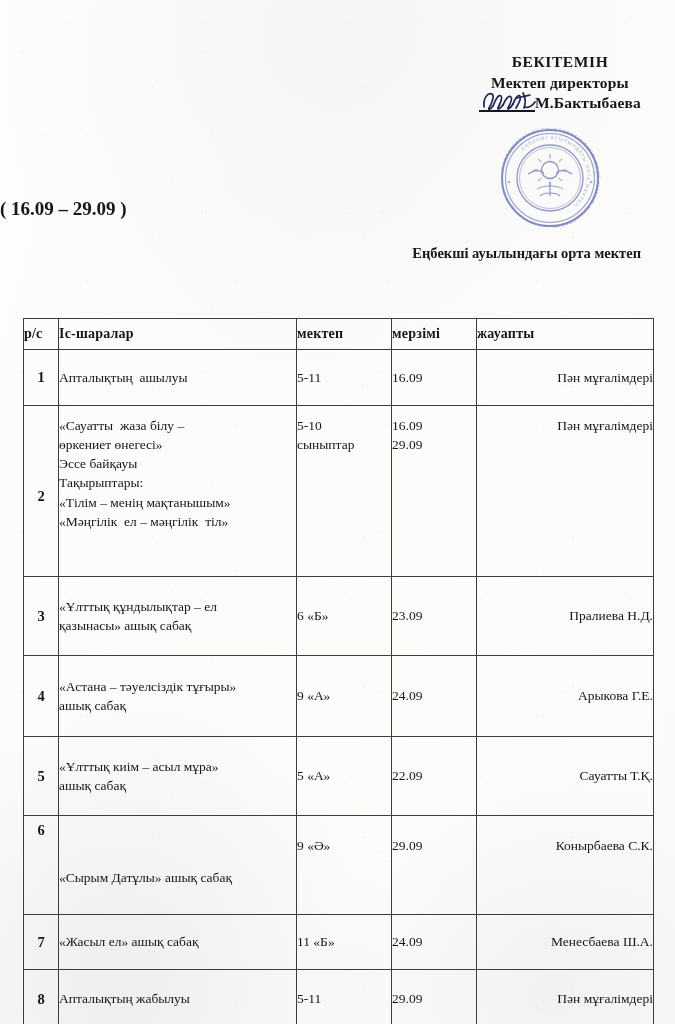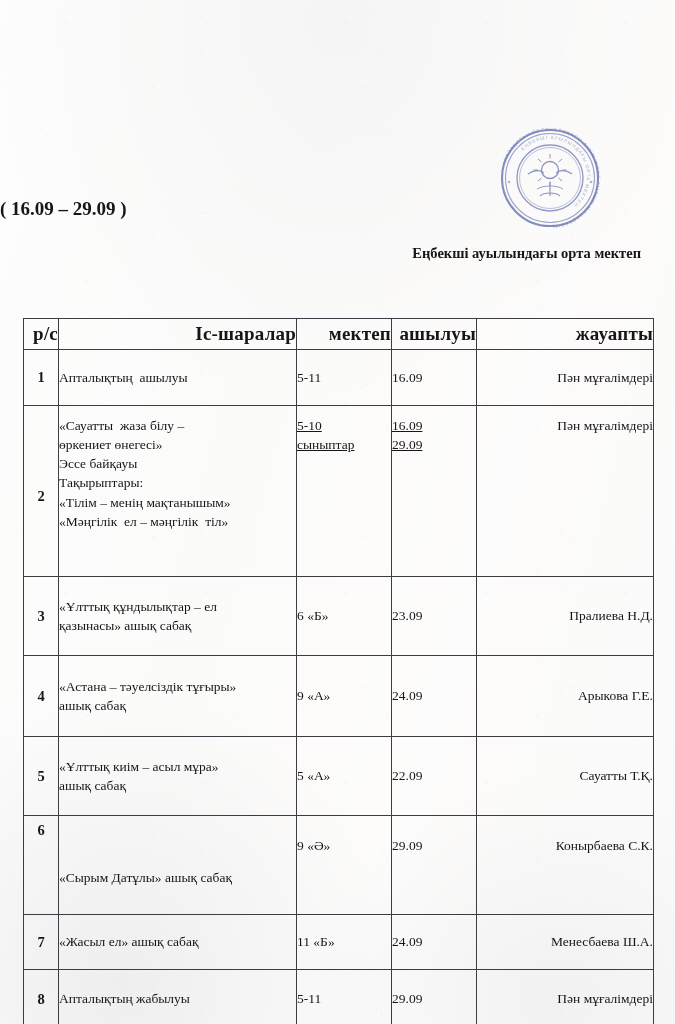--- a/index.html
+++ b/index.html
@@ -137,22 +137,22 @@
   }
   table.plan th,
   table.plan td {
     border: 1px solid #3c3c42;
     padding: 0;
     vertical-align: middle;
     background: transparent;
   }
   table.plan th {
     font-weight: bold;
-    font-size: 19px;
-    text-align: right;
+    font-size: 14px;
+    text-align: left;
     height: 30px;
     letter-spacing: .2px;
   }
 
   col.c-num   { width: 35px; }
   col.c-event { width: 238px; }
   col.c-class { width: 95px; }
   col.c-date  { width: 85px; }
   col.c-resp  { width: 177px; }
 
@@ -176,37 +176,56 @@
   td.ctr .line { display: block; }
 
   td.resp {
     padding-left: 14px;
     text-align: right;
     line-height: 1.42;
   }
 
   tr.r1 td { height: 55px; }
   tr.r2 td { height: 160px; vertical-align: top; padding-top: 10px; }
-  tr.r2 td.ctr { padding-top: 10px; text-decoration: underline; }
+  tr.r2 td.ctr { padding-top: 10px; }
   tr.r3 td { height: 78px; }
   tr.r4 td { height: 80px; }
   tr.r5 td { height: 78px; }
   tr.r6 td { height: 72px; }
   tr.r7 td { height: 54px; }
   tr.r8 td { height: 58px; }
 
   
   tr.r6 td.num { vertical-align: top; padding-top: 6px; }
 </style>
 </head>
 <body>
 
 <div class="page">
   <div class="grain"></div>
 
+  <div class="approval">
+    <span class="ln1">БЕКІТЕМІН</span>
+    <span class="ln2">Мектеп директоры</span>
+    <span class="ln3">
+      <span class="sig-rule"></span>
+      <svg class="signature" viewBox="0 0 56 24" aria-hidden="true">
+        <g fill="none" stroke="#1d2350" stroke-width="1.7" stroke-linecap="round" stroke-linejoin="round">
+          <path d="M3 18 C2 9, 7 3, 11 5 C14 7, 10 16, 8 19 C7 21, 9 21, 12 17"></path>
+          <path d="M12 17 C15 9, 18 5, 20 7 C22 9, 18 17, 17 19 C16 21, 19 20, 22 16"></path>
+          <path d="M22 16 C25 9, 28 6, 30 8 C32 10, 28 17, 27 19 C26 21, 29 20, 32 15"></path>
+          <path d="M32 15 C34 10, 37 5, 39 7 C41 10, 36 17, 35 19"></path>
+          <path d="M36 9 C40 8, 45 7, 49 6"></path>
+          <path d="M42 4 C44 8, 45 14, 43 19"></path>
+          <path d="M44 18 C47 19, 51 17, 54 13"></path>
+        </g>
+      </svg>
+      <span>М.Бактыбаева</span>
+    </span>
+  </div>
 
   <svg class="seal" viewBox="0 0 124 112" aria-hidden="true">
     <defs>
       <path id="sealArcOuter" d="M 62 108 m -47 0 a 47 47 0 1 1 94 0 a 47 47 0 1 1 -94 0"></path>
       <path id="sealArcInner" d="M 62 106 m -37 0 a 37 37 0 1 1 74 0 a 37 37 0 1 1 -74 0"></path>
     </defs>
     <g transform="translate(0,-48)">
       <circle cx="62" cy="108" r="48" fill="none" stroke="#3a4a99" stroke-width="2.1" opacity=".85"></circle>
       <circle cx="62" cy="108" r="44.5" fill="none" stroke="#3a4a99" stroke-width="1.1" opacity=".7"></circle>
       <circle cx="62" cy="108" r="33" fill="none" stroke="#3a4a99" stroke-width="1.4" opacity=".75"></circle>
@@ -254,21 +273,21 @@
         <col class="c-event">
         <col class="c-class">
         <col class="c-date">
         <col class="c-resp">
     </colgroup>
     <thead>
       <tr>
         <th>р/с</th>
         <th>Іс-шаралар</th>
         <th>мектеп</th>
-        <th>ашылуы</th>
+        <th>мерзімі</th>
         <th>жауапты</th>
       </tr>
     </thead>
     <tbody>
 
       <tr class="r1">
         <td class="num">1</td>
         <td class="event">
           <span class="line">Апталықтың  ашылуы</span>
         </td>

